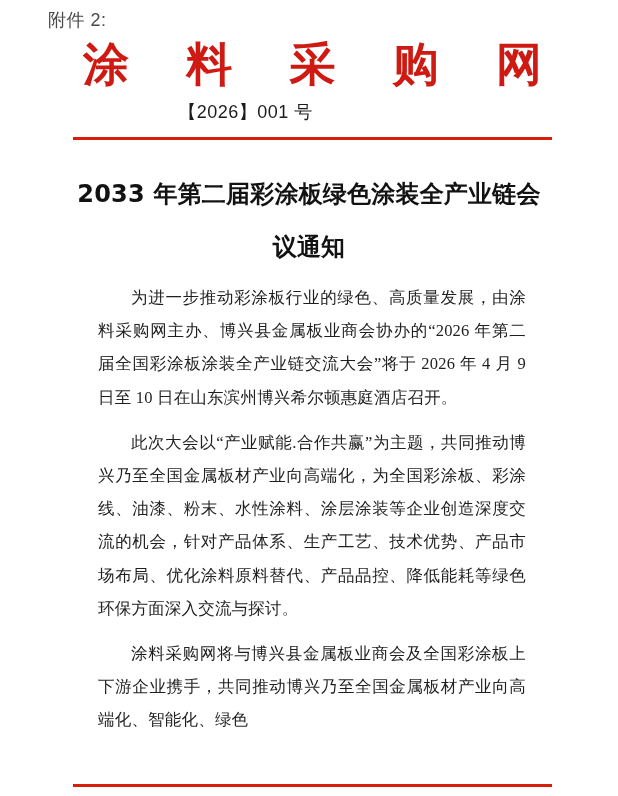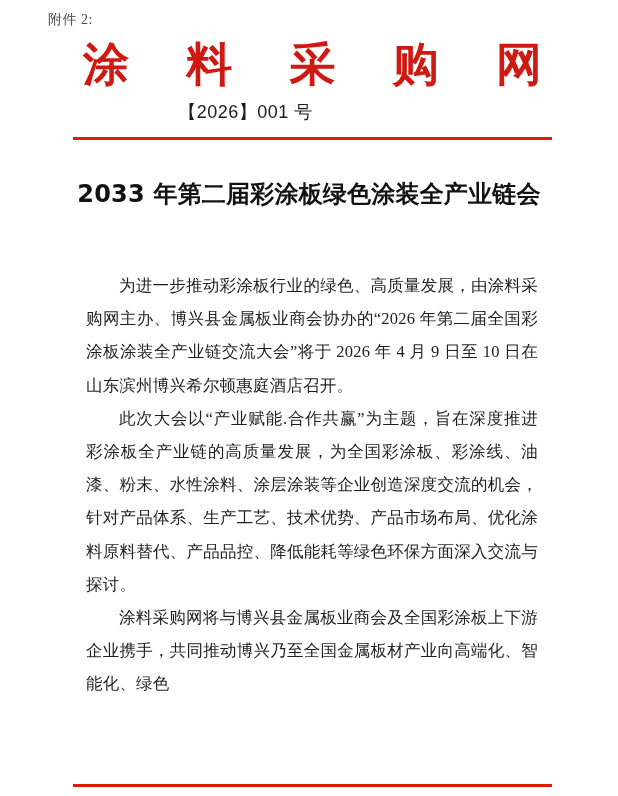--- a/index.html
+++ b/index.html
@@ -23,22 +23,22 @@
     background: #ffffff;
     box-sizing: border-box;
     overflow: hidden;
   }
 
   
   .attach-label {
     position: absolute;
     left: 48px;
     top: 11px;
-    font-family: Liberation Serif, serif;
-    font-size: 14px;
+    font-family: Liberation Sans, sans-serif;
+    font-size: 18px;
     line-height: 18px;
     color: #4a4a4a;
     letter-spacing: 0.5px;
     white-space: nowrap;
   }
 
   
   .masthead {
     position: absolute;
     left: 73px;
@@ -103,21 +103,21 @@
   
   .body-copy {
     position: absolute;
     left: 86px;
     top: 269px;
     width: 452px;
     height: 512px;
     overflow: hidden;
   }
   .body-copy p {
-    margin: 0;
+    margin: 12px;
     text-indent: 2em;
     text-align: justify;
     text-align-last: left;
     text-justify: inter-ideograph;
     font-family: "Liberation Serif", "DejaVu Serif", serif;
     font-size: 16.5px;
     line-height: 33.2px;
     color: #1f1f1f;
     letter-spacing: 0.2px;
   }
@@ -136,23 +136,24 @@
     <span class="masthead-char">购</span>
     <span class="masthead-char">网</span>
   </div>
 
   <div class="doc-number">【2026】001 号</div>
 
   <div class="rule rule-top"></div>
 
   <div class="headline">
     <div>2033 年第二届彩涂板绿色涂装全产业链会</div>
+    <div>议通知</div>
   </div>
 
   <div class="body-copy">
     <p>为进一步推动彩涂板行业的绿色、高质量发展，由涂料采购网主办、博兴县金属板业商会协办的“2026 年第二届全国彩涂板涂装全产业链交流大会”将于 2026 年 4 月 9 日至 10 日在山东滨州博兴希尔顿惠庭酒店召开。</p>
-    <p>此次大会以“产业赋能.合作共赢”为主题，旨在深度推进彩涂板全产业链的高质量发展，为全国彩涂板、彩涂线、油漆、粉末、水性涂料、涂层涂装等企业创造深度交流的机会，针对产品体系、生产工艺、技术优势、产品市场布局、优化涂料原料替代、产品品控、降低能耗等绿色环保方面深入交流与探讨。</p>
+    <p>此次大会以“产业赋能.合作共赢”为主题，共同推动博兴乃至全国金属板材产业向高端化，为全国彩涂板、彩涂线、油漆、粉末、水性涂料、涂层涂装等企业创造深度交流的机会，针对产品体系、生产工艺、技术优势、产品市场布局、优化涂料原料替代、产品品控、降低能耗等绿色环保方面深入交流与探讨。</p>
     <p>涂料采购网将与博兴县金属板业商会及全国彩涂板上下游企业携手，共同推动博兴乃至全国金属板材产业向高端化、智能化、绿色</p>
   </div>
 
   <div class="rule rule-bottom"></div>
 
 </div>
 
 </body></html>

